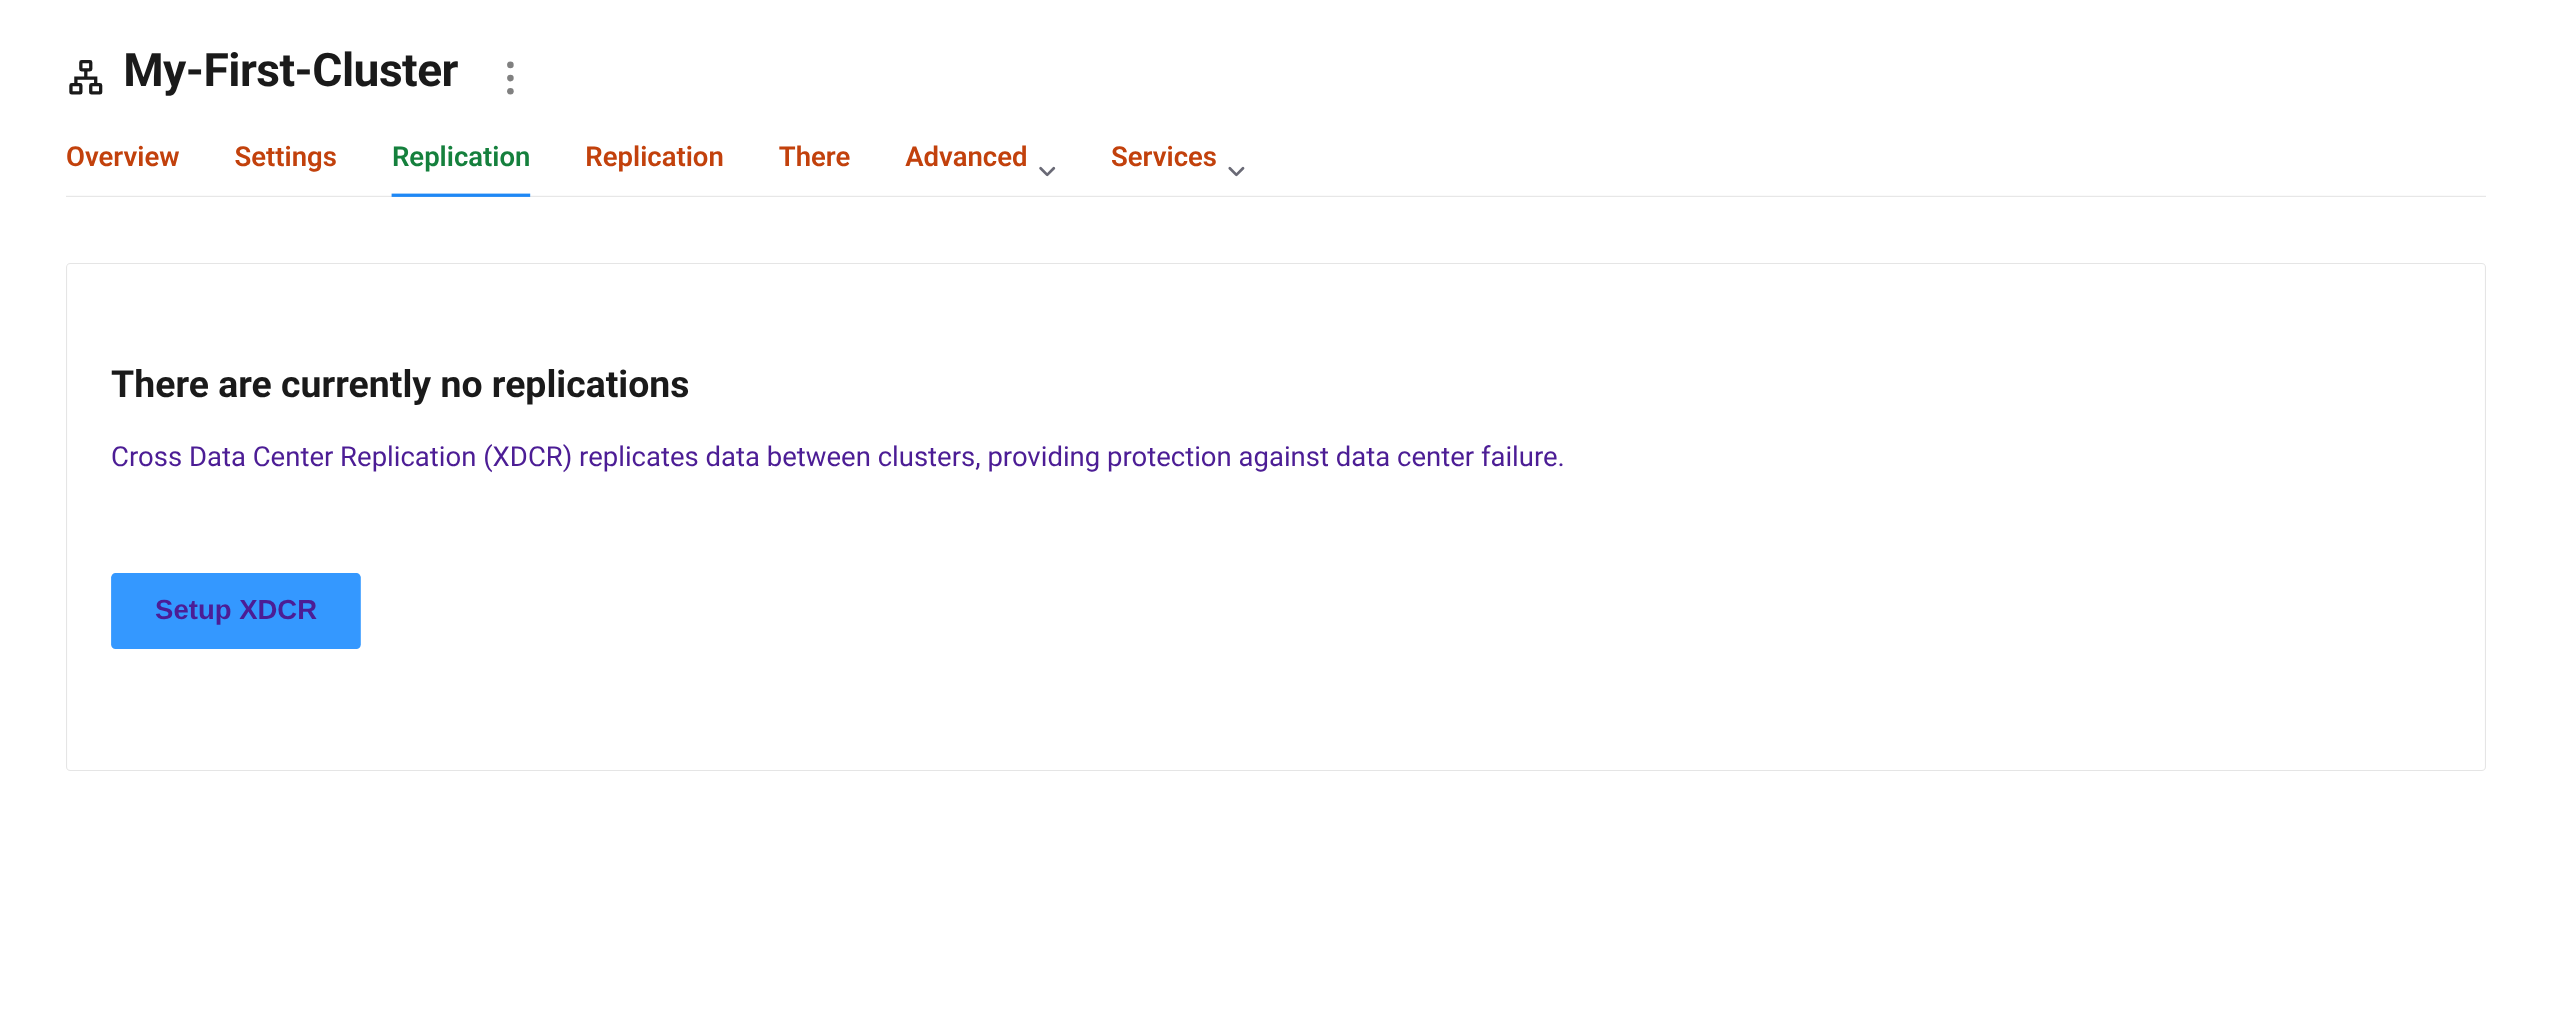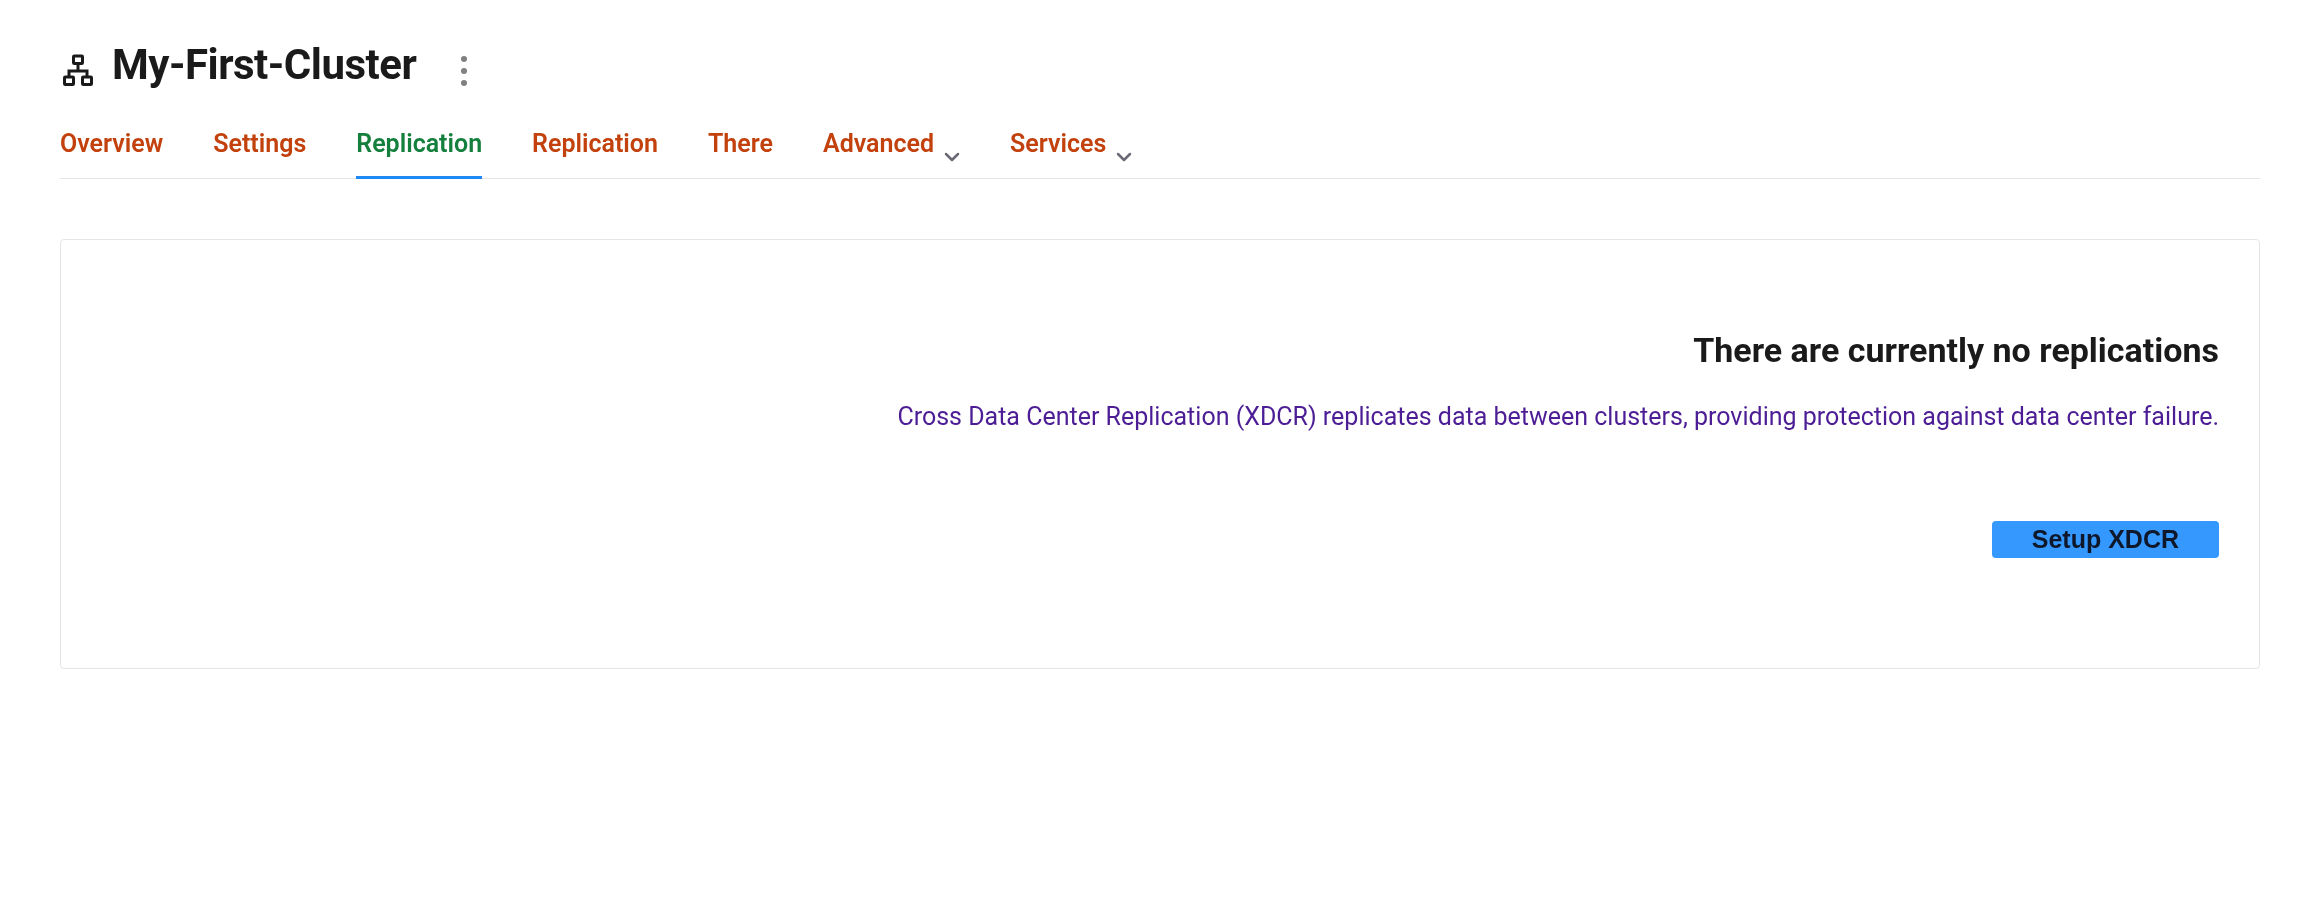--- a/index.html
+++ b/index.html
@@ -74,42 +74,42 @@
     .chevron-down {
       width: 16px;
       height: 10px;
     }
     .content-card {
       border: 1px solid #e5e5e5;
       border-radius: 4px;
       padding: 90px 40px 110px 40px;
       display: flex;
       flex-direction: column;
-      align-items: flex-end;
+      align-items: flex-start;
       text-align: center;
     }
     .empty-title {
       font-size: 34px;
       font-weight: 700;
       color: #1a1a1a;
       margin-bottom: 32px;
     }
     .empty-description {
       font-size: 25px;
       font-weight: 400;
       color: #4c1d95;
       margin-bottom: 90px;
     }
     .primary-button {
       background: #3498ff;
-      color: #0f172a;
+      color: #4c1d95;
       font-size: 25px;
       font-weight: 700;
       border: none;
-      padding: 4px 40px;
+      padding: 20px 40px;
       border-radius: 4px;
       cursor: pointer;
     }
   </style>
 </head>
 <body>
 
 <div class="header">
   <span class="cluster-icon">
     <svg viewBox="0 0 24 24" fill="none" stroke="#1a1a1a" stroke-width="2">

